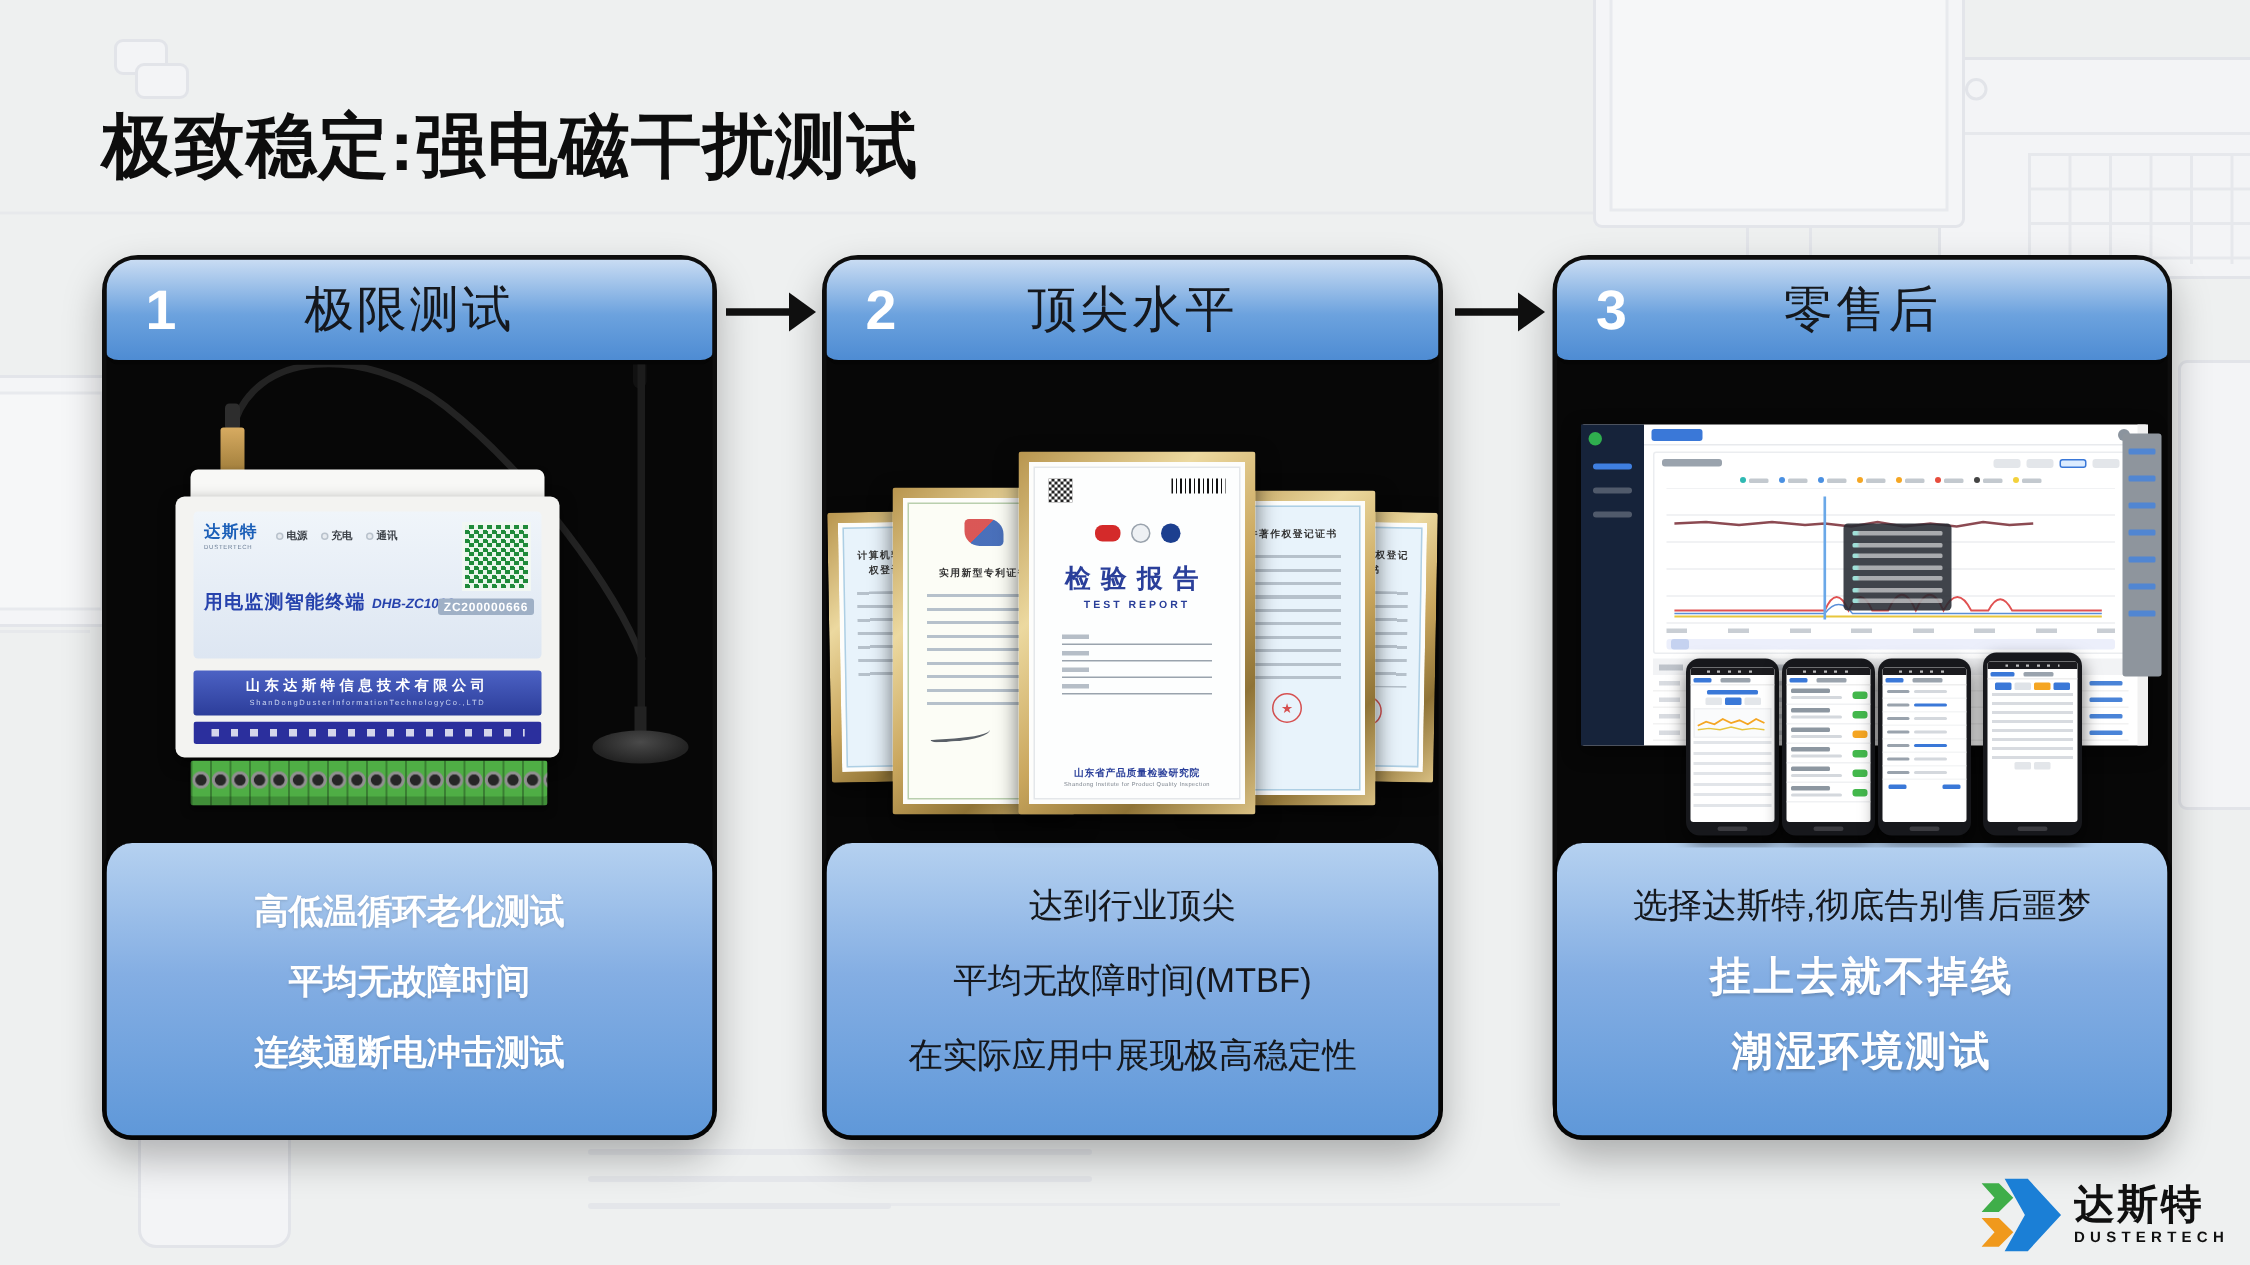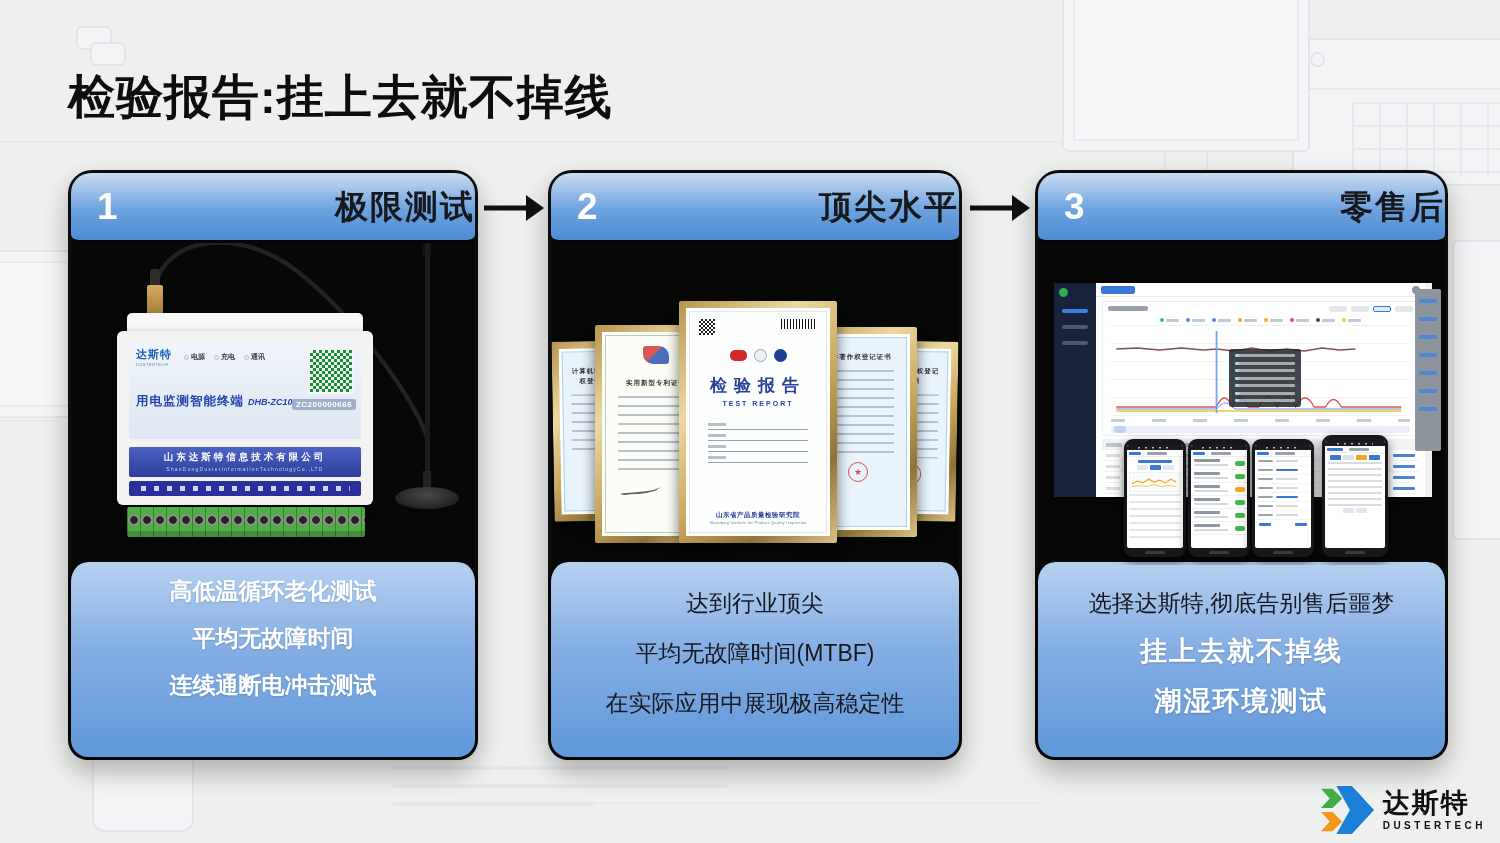--- a/index.html
+++ b/index.html
@@ -23,27 +23,27 @@
   
   .page-title { position:absolute; left:68px; top:66px; font-size:47px; font-weight:900; color:#0d0d0d; letter-spacing:1px; }
 
   
   .card { position:absolute; top:170px; height:590px; background:#070707; border:3px solid #0d0d0d; border-radius:24px; box-shadow:0 12px 26px rgba(0,0,0,.28); }
   .card1 { left:68px;  width:410px; }
   .card2 { left:548px; width:414px; }
   .card3 { left:1035px; width:413px; }
   .card-header { position:relative; height:70px; border-bottom:3px solid #050505; border-radius:20px 20px 8px 8px; background:linear-gradient(180deg,#c9dcf3 0%,#6ca2de 55%,#4e8cd3 100%); }
   .head-num { position:absolute; left:26px; top:50%; transform:translateY(-50%); font-size:37px; font-weight:800; color:#fff; }
-  .head-title { position:absolute; left:0; right:0; top:50%; transform:translateY(-50%); text-align:right; font-size:33px; font-weight:700; color:#15181d; letter-spacing:2px; }
+  .head-title { position:absolute; left:0; right:0; top:50%; transform:translateY(-50%); text-align:center; font-size:33px; font-weight:400; color:#15181d; letter-spacing:2px; }
   .card-photo { position:relative; height:322px; overflow:hidden; }
   .card-bottom { position:absolute; left:-3px; right:-3px; bottom:-3px; height:198px; border-radius:20px; background:linear-gradient(180deg,#b5d1f0 0%,#84aee3 45%,#5f98d9 100%); border:3px solid #050505; border-top:none; }
   .cap-w { color:#ffffff; font-weight:700; font-size:23px; text-align:center; margin-top:16px; text-shadow:0 1px 2px rgba(0,0,0,.15); }
   .cap-b { color:#15181d; font-weight:500; font-size:23px; text-align:center; margin-top:19px; }
   .cap-hl { color:#ffffff; font-weight:800; font-size:27px; text-align:center; margin-top:14px; letter-spacing:2px; text-shadow:0 1px 2px rgba(0,0,0,.2); }
-  .card1 .cap-w:first-child { margin-top:14px; }
+  .card1 .cap-w:first-child { margin-top:30px; }
   .card2 .cap-b:first-child { margin-top:26px; }
   .card3 .cap-b:first-child { margin-top:26px; }
 
   
   .flow-arrow { position:absolute; top:190px; width:64px; height:36px; }
 
   
   .ant-rod  { position:absolute; left:354px; top:-8px; width:5px; height:270px; background:#1c1c1c; border-radius:3px; }
   .ant-tip  { position:absolute; left:351px; top:-14px; width:9px; height:30px; background:#111; border-radius:5px; }
   .ant-stem { position:absolute; left:352px; top:228px; width:8px; height:22px; background:#222; }
@@ -213,21 +213,21 @@
     </div>
     <div class="bgw" style="left:92px;top:748px;width:102px;height:84px;border-radius:12px;"></div>
     <div class="bars3" style="position:absolute;left:392px;top:766px;width:336px;">
       <span></span>
         <span></span>
         <span style="width:60%;"></span>
     </div>
     <div class="bgw" style="left:1452px;top:240px;width:90px;height:300px;"></div>
   </div>
 
-  <h1 class="page-title">检验报告:挂上去就不掉线</h1>
+  <h1 class="page-title">极致稳定:强电磁干扰测试</h1>
 
   <div class="card card1">
     <div class="card-header">
       <span class="head-num">1</span>
       <span class="head-title">极限测试</span>
     </div>
     <div class="card-photo">
       <svg class="cable-svg" viewBox="0 0 404 322">
         <path d="M84,44 C96,-10 172,-14 226,28 C282,72 340,150 357,196" fill="none" stroke="#232323" stroke-width="4.5" stroke-linecap="round"></path>
       </svg>

